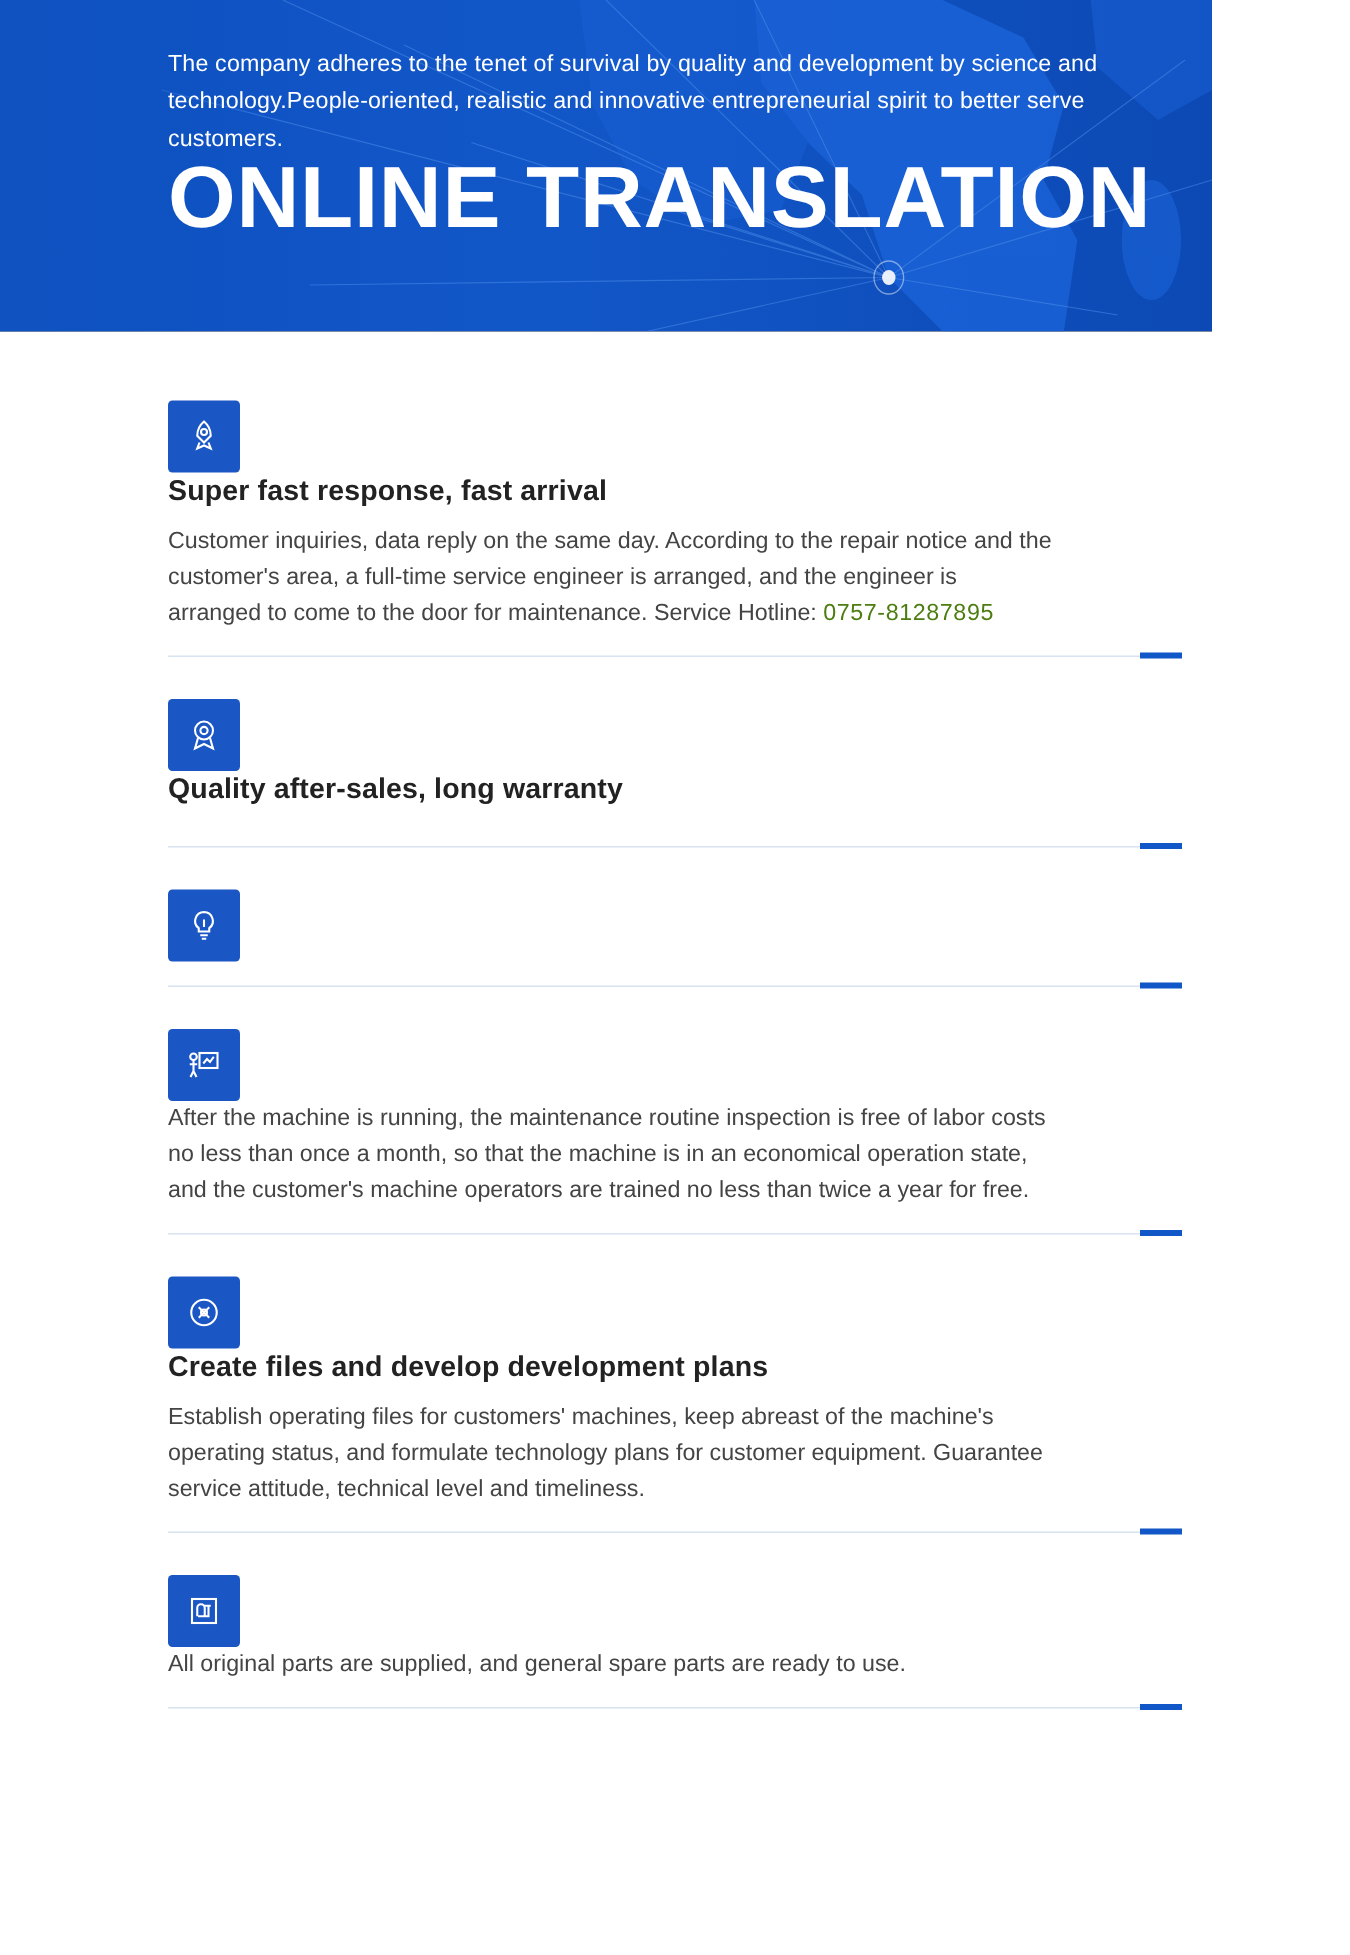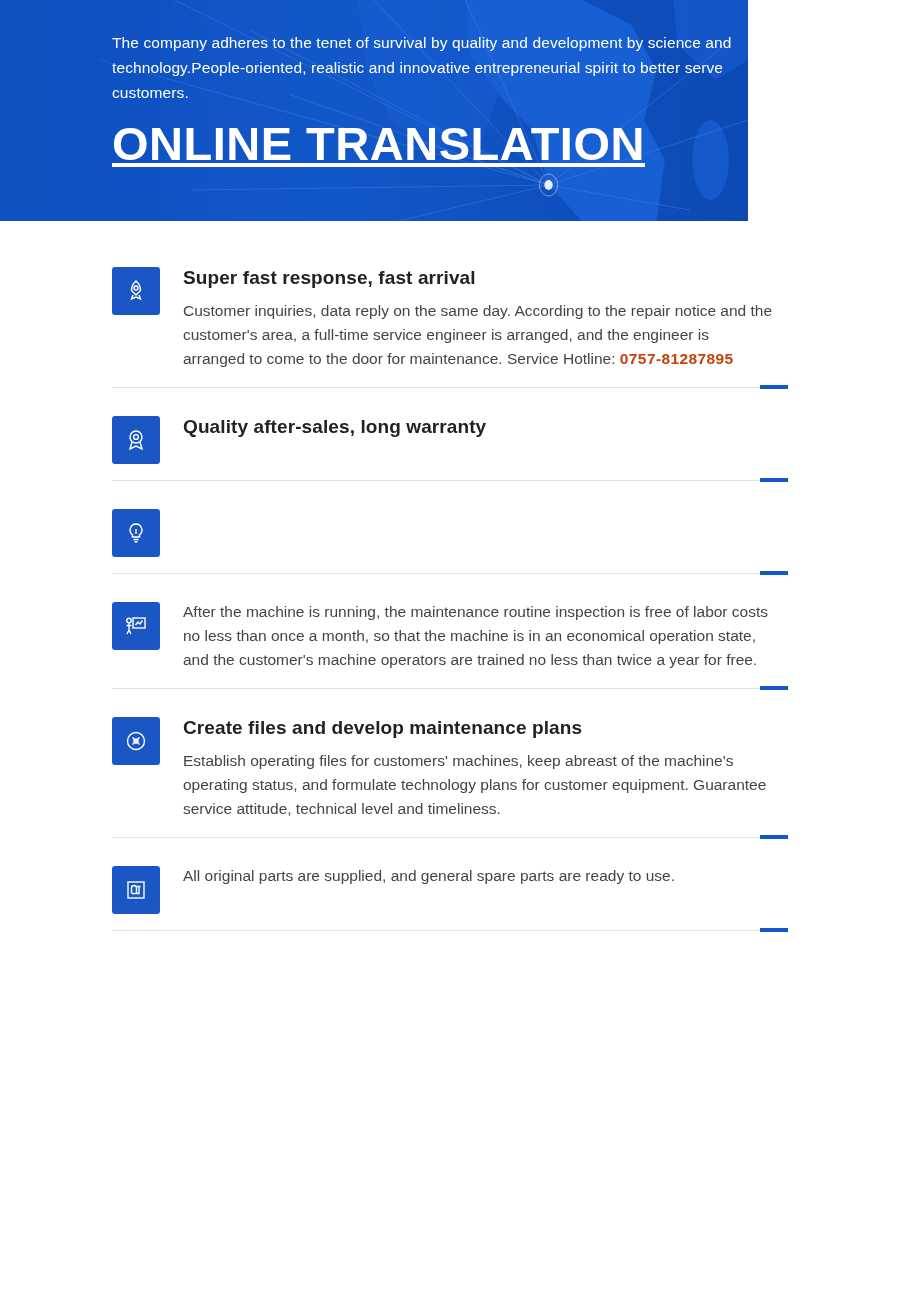--- a/index.html
+++ b/index.html
@@ -12,21 +12,21 @@
     height: 1303px;
     background: #ffffff;
     font-family: "Liberation Sans", sans-serif;
     color: #333333;
     overflow: hidden;
   }
 
   
   .hero {
     position: relative;
-    width: 748px;
+    width: 808px;
     height: 221px;
     background: #404040;
     overflow: hidden;
   }
   .hero-map {
     position: absolute;
     inset: 0;
     width: 100%;
     height: 100%;
     opacity: 1;
@@ -44,38 +44,37 @@
   }
   .hero-sub {
     color: #ffffff;
     font-size: 15.5px;
     line-height: 25px;
     max-width: 690px;
     font-weight: 400;
     letter-spacing: .1px;
   }
   .hero-title {
-    margin-top: 12px;
     color: #ffffff;
-    font-size: 47px;
+    font-size: 58px;
     line-height: 54px;
     font-weight: bold;
     letter-spacing: .5px;
-    text-decoration: underline;
   }
 
   
   .content {
     padding: 44px 112px 0 112px;
   }
   .item {
     display: flex;
     align-items: flex-start;
     padding-bottom: 16px;
     position: relative;
+    flex-direction: column;
   }
   .item-divider {
     position: relative;
     height: 1px;
     background: #d8e2f0;
     margin-bottom: 26px;
   }
   .item-divider::after {
     content: "";
     position: absolute;
@@ -111,22 +110,22 @@
     letter-spacing: .1px;
   }
   .item-desc {
     font-size: 15.5px;
     line-height: 24px;
     color: #444444;
     margin: 0;
     max-width: 590px;
   }
   .hotline {
-    color: #c2410c;
-    font-weight: bold;
+    color: #4d7c0f;
+    font-weight: normal;
     letter-spacing: .4px;
   }
 </style>
 </head>
 <body>
 
 <div class="hero">
   <svg class="hero-map" viewBox="0 0 900 221" preserveAspectRatio="none">
     <defs>
       <linearGradient id="bgGrad" x1="0" y1="0" x2="1" y2="0">
@@ -228,21 +227,21 @@
 
   <div class="item">
     <div class="icon-box">
       <svg width="26" height="26" viewBox="0 0 26 26" fill="none" stroke="#ffffff" stroke-width="1.4">
         <circle cx="13" cy="13" r="8.5"></circle>
         <path d="M9.5 9.5l7 7M16.5 9.5l-7 7"></path>
         <circle cx="13" cy="13" r="2"></circle>
       </svg>
     </div>
     <div class="item-body">
-      <h3 class="item-title">Create files and develop maintenance plans</h3>
+      <h3 class="item-title">Create files and develop development plans</h3>
       <p class="item-desc">Establish operating files for customers' machines, keep abreast of the machine's operating status, and formulate technology plans for customer equipment. Guarantee service attitude, technical level and timeliness.</p>
     </div>
   </div>
   <div class="item-divider"></div>
 
   <div class="item">
     <div class="icon-box">
       <svg width="26" height="26" viewBox="0 0 26 26" fill="none" stroke="#ffffff" stroke-width="1.4">
         <rect x="5" y="5" width="16" height="16"></rect>
         <path d="M8.5 16.5V11a2.5 2.5 0 0 1 5 0v5.5"></path>

